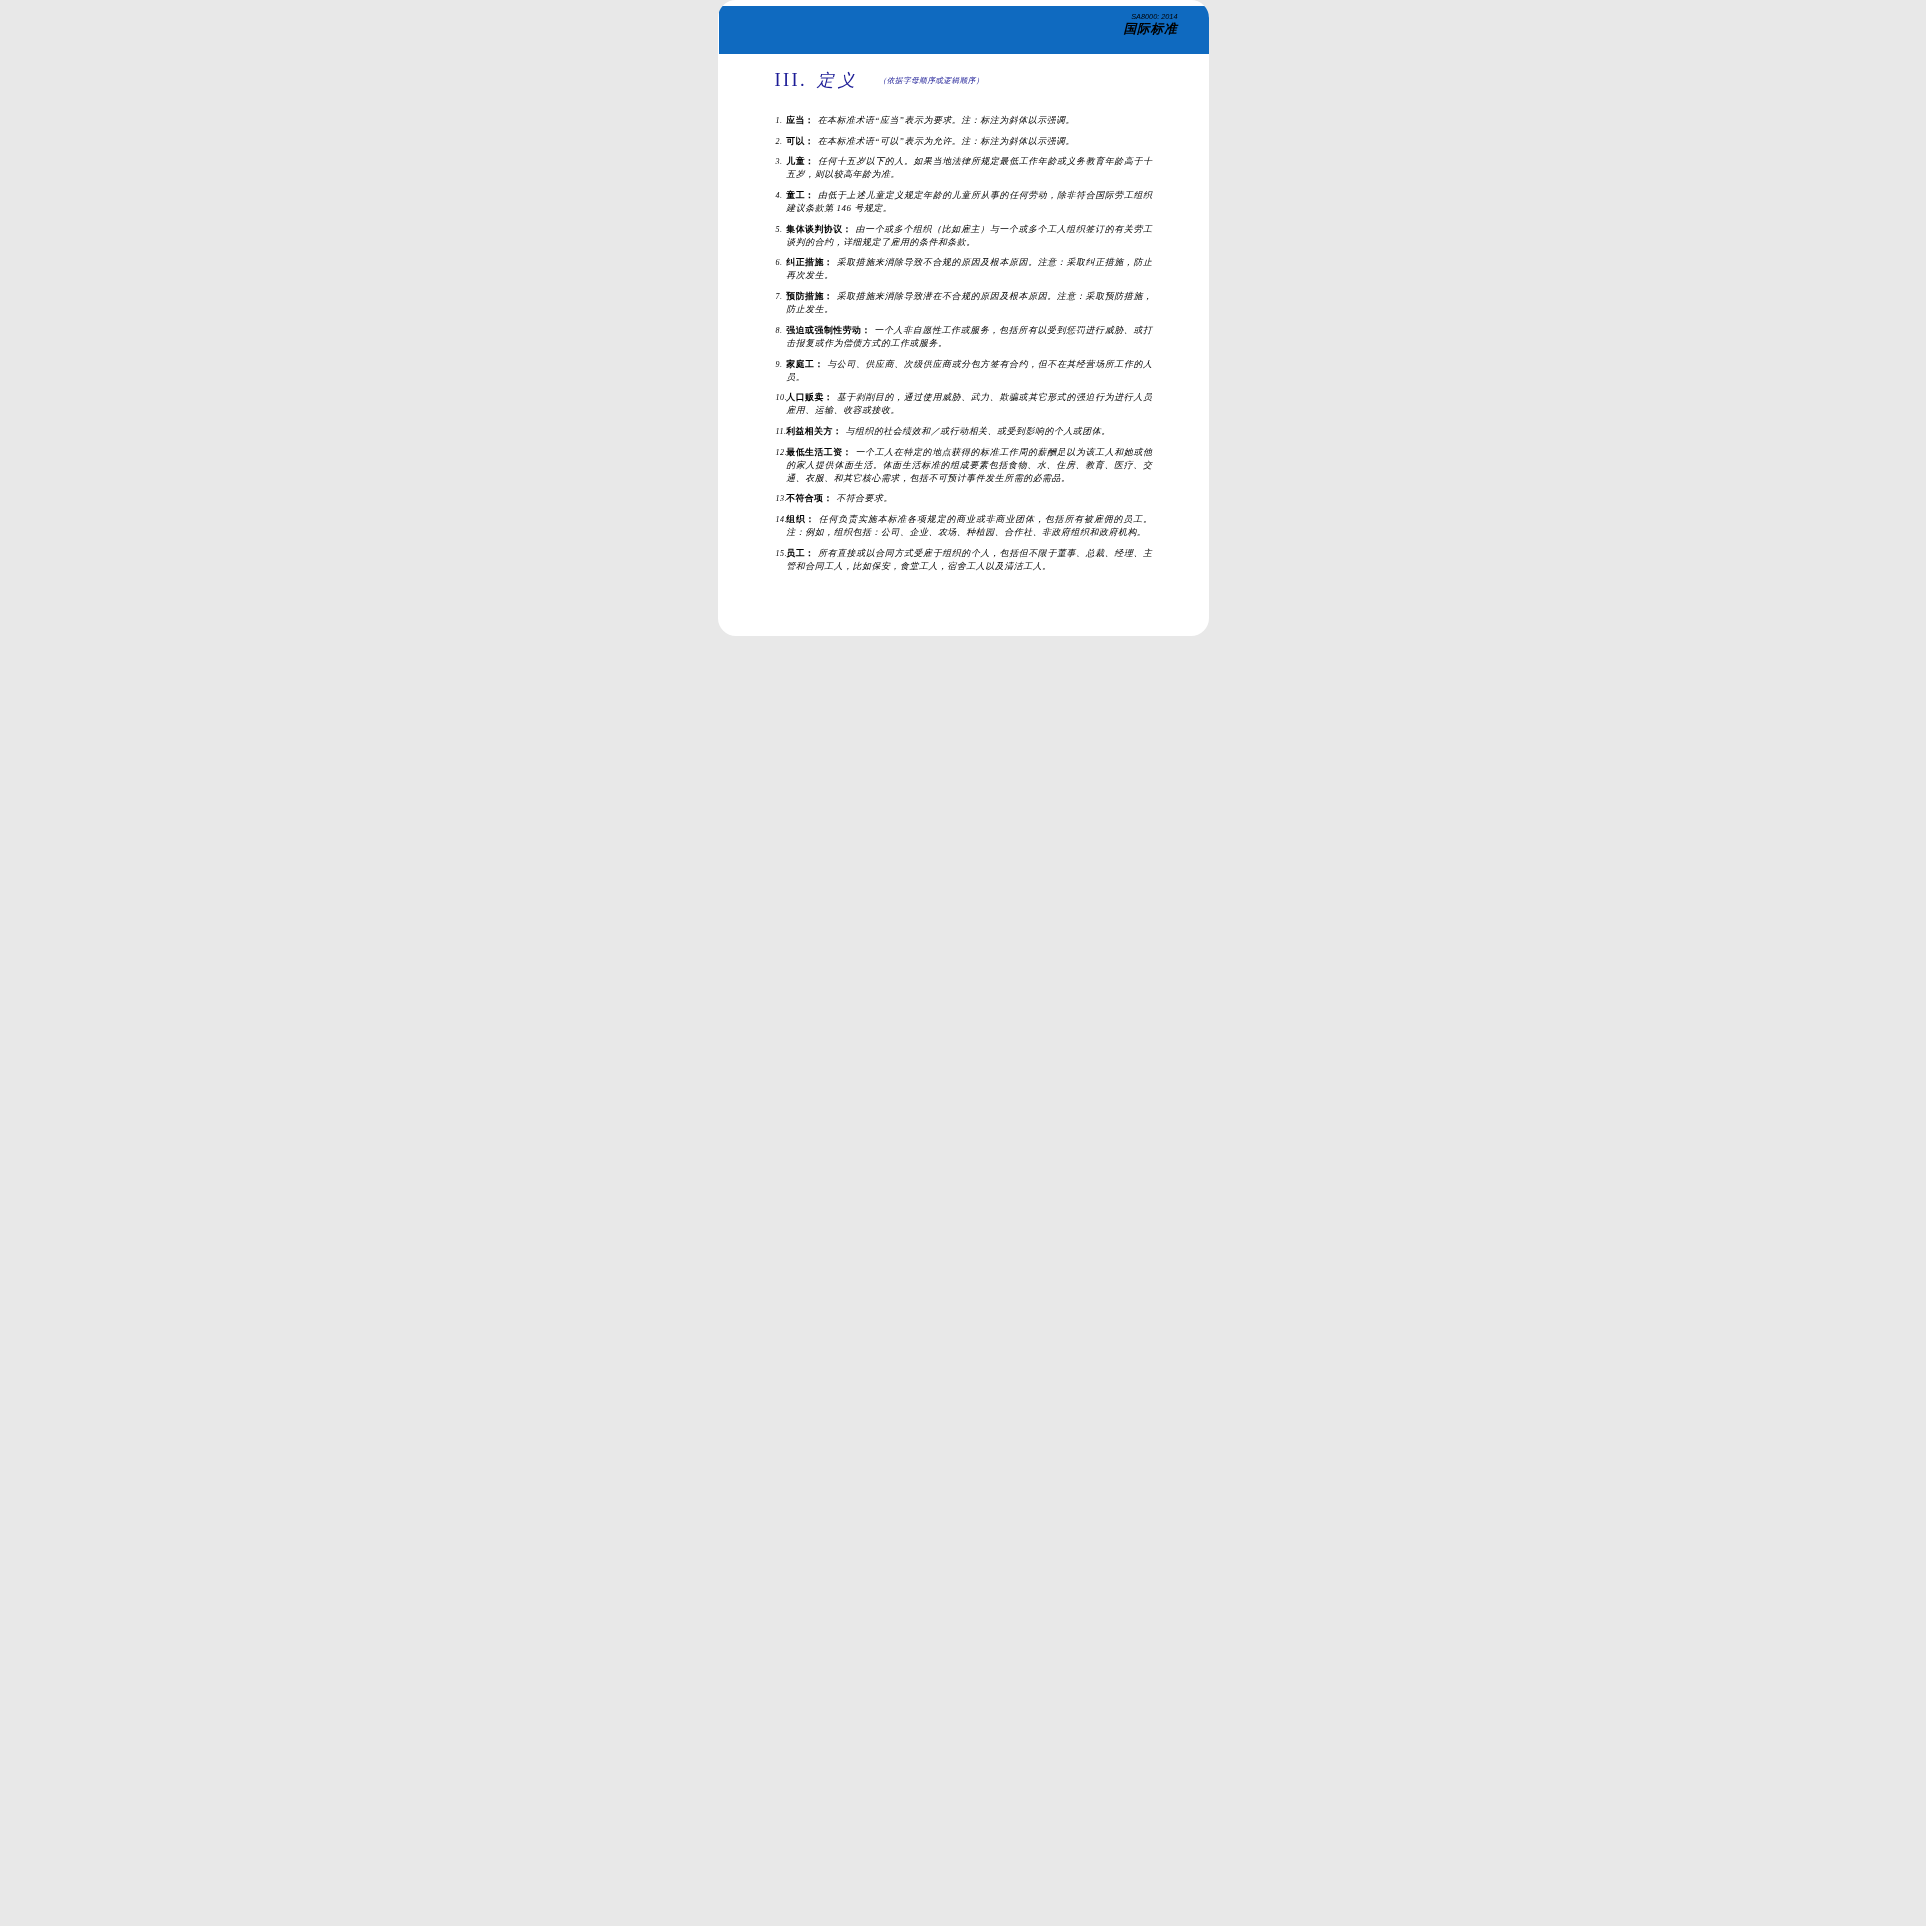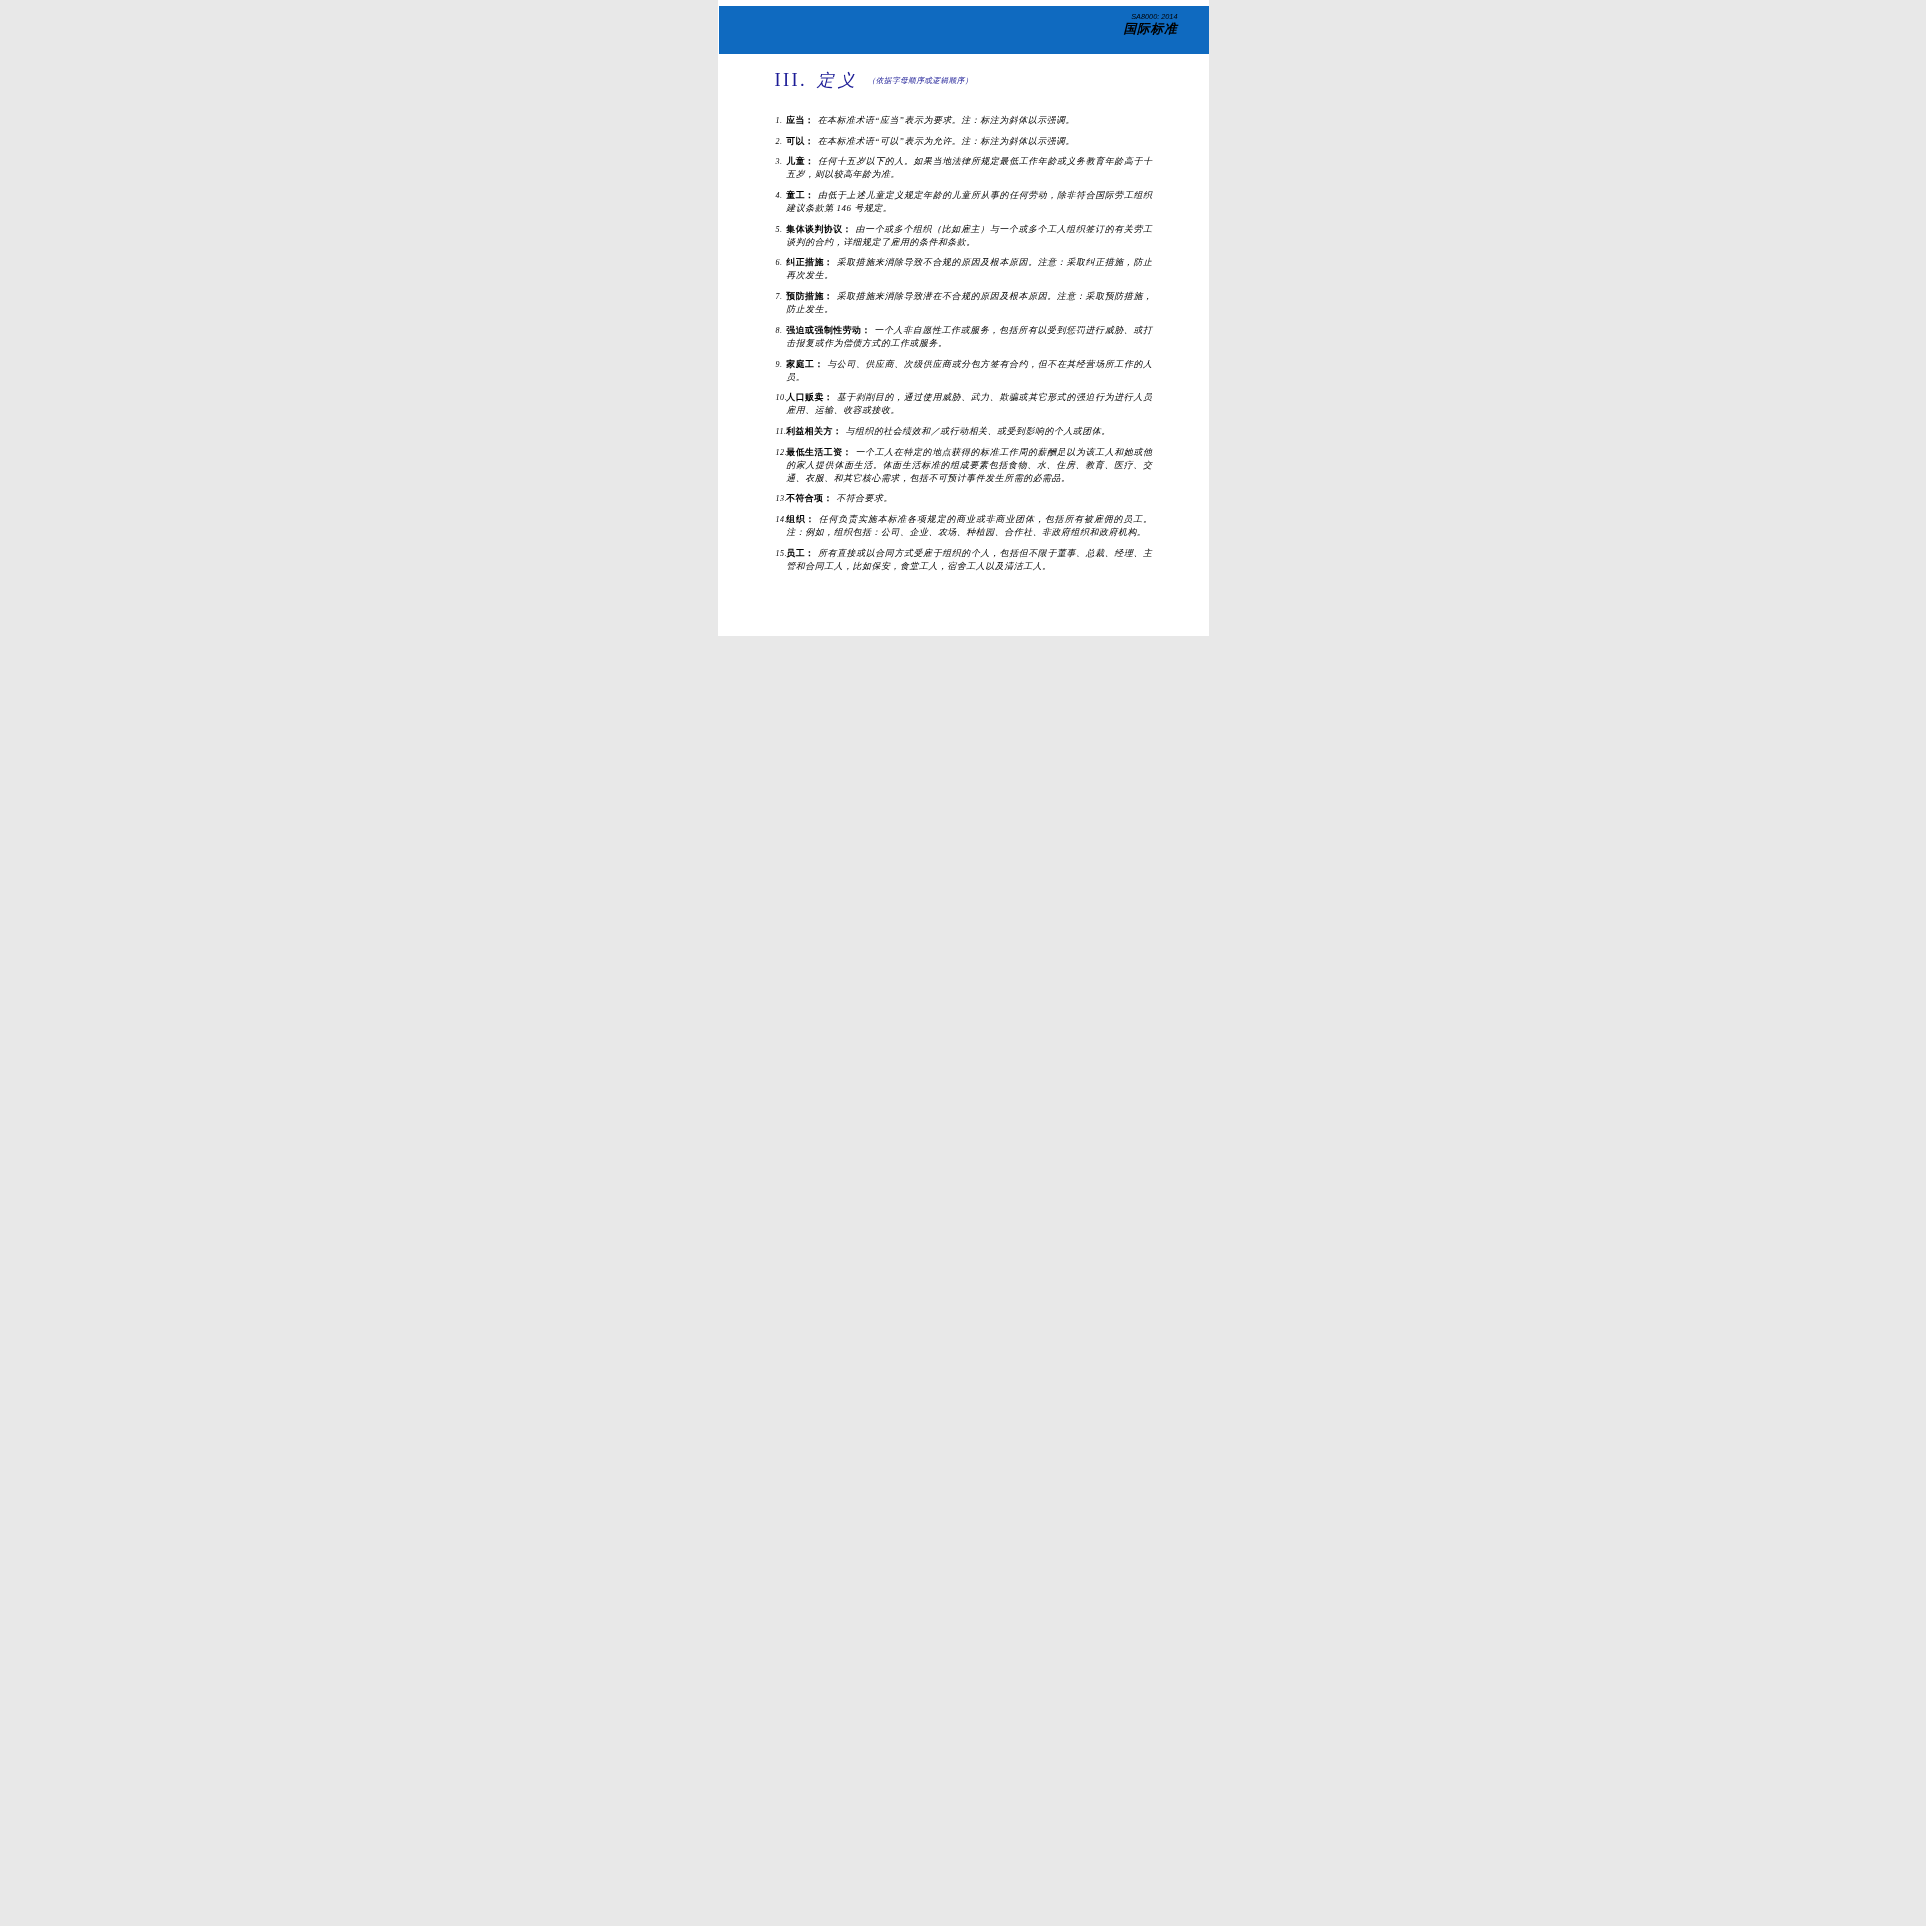--- a/index.html
+++ b/index.html
@@ -4,20 +4,21 @@
 <style>
   html,body { margin:0; padding:0; background:#e8e8e8; }
   .page {
     position:relative;
     width:491px; height:636px;
     margin:0 auto;
     background:#ffffff;
     font-family:"Liberation Serif", "DejaVu Serif", serif;
     color:#000;
     overflow:hidden;
+    border-radius:18px;
   }
 
   
   .band {
     position:absolute;
     top:6.2px; left:1.2px; right:0;
     height:48px;
     background:#0f6ac0;
   }
   .band-text {
@@ -56,21 +57,21 @@
     margin-right:10px;
   }
   .title-cn {
     font-size:17px;
     font-style:italic;
     letter-spacing:3.9px;
   }
   .title-sub {
     font-size:7.7px;
     font-style:italic;
-    margin-left:9px;
+    margin-left:20px;
     letter-spacing:0.4px;
   }
 
   
   .list {
     position:absolute;
     left:58px; top:114px;
     width:377px;
     margin:0; padding:0;
     list-style:none;

